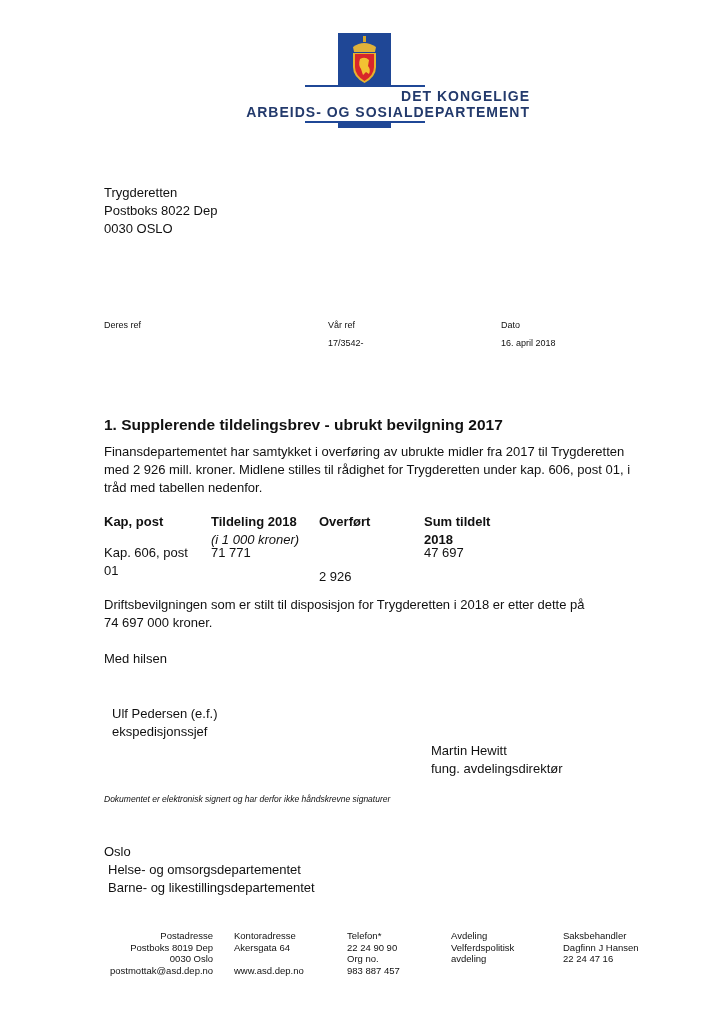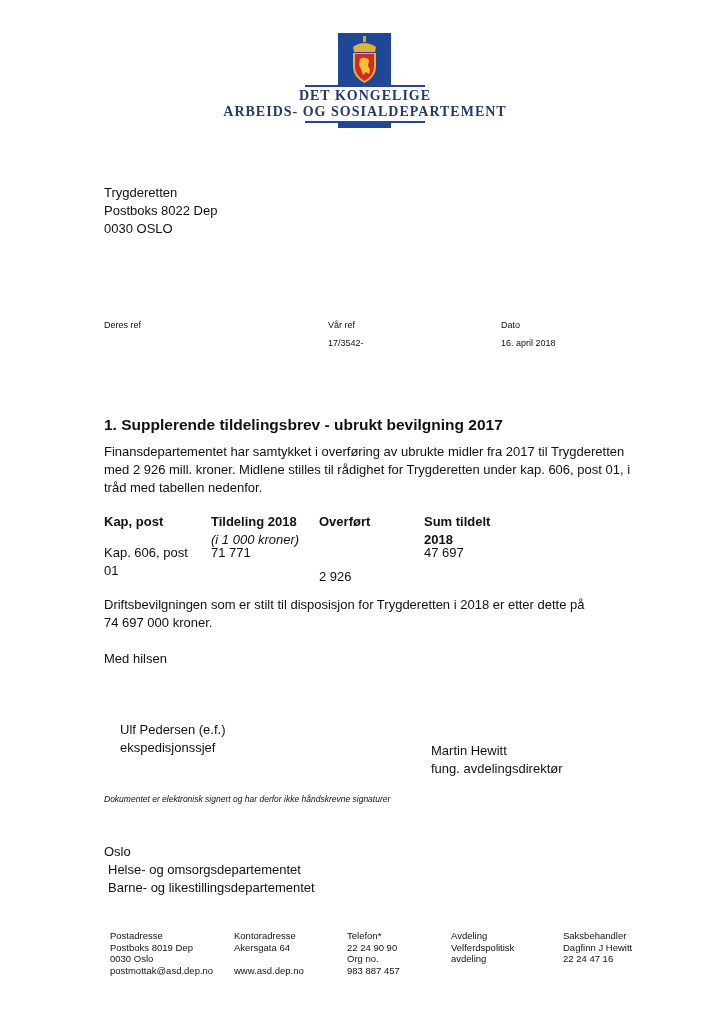--- a/index.html
+++ b/index.html
@@ -2,21 +2,21 @@
 <html><head>
 <meta charset="utf-8">
 <style>
   html, body { margin:0; padding:0; background:#ffffff; }
   body { width:725px; height:1024px; position:relative; overflow:hidden; color:#111; font-family:"Liberation Sans", sans-serif; }
   .abs { position:absolute; }
   .logo-box { left:338px; top:33px; width:53px; height:53px; background:#1f4796; }
   .logo-line-top { left:305px; top:85px; width:120px; height:2px; background:#1f4796; }
   .logo-line-bot { left:305px; top:121px; width:120px; height:2px; background:#1f4796; }
   .logo-stub { left:338px; top:123px; width:53px; height:5px; background:#1f4796; }
-  .logo-text { left:200px; width:330px; text-align:center; font-family:Liberation Serif, serif; font-weight:bold; color:#233a6c; letter-spacing:1px; }
+  .logo-text { left:200px; width:330px; text-align:right; font-family:Liberation Sans, sans-serif; font-weight:bold; color:#233a6c; letter-spacing:1px; }
   .t1 { top:88px; font-size:14px; }
   .t2 { top:104px; font-size:14px; }
   .body-text { font-size:13px; line-height:18px; }
   .small { font-size:9px; line-height:18px; }
   .footer { font-size:9.5px; line-height:11.5px; }
   .heading { font-size:15.5px; font-weight:bold; }
 </style>
 </head>
 <body>
 
@@ -74,38 +74,38 @@
 <div class="abs body-text" style="left:319px; top:568px;text-align:right;">2 926</div>
 <div class="abs body-text" style="left:424px; top:544px;">47 697</div>
 
 <div class="abs body-text" style="left:104px; top:596px;">
   <div>Driftsbevilgningen som er stilt til disposisjon for Trygderetten i 2018 er etter dette på</div>
   <div>74 697 000 kroner.</div>
 </div>
 
 <div class="abs body-text" style="left:104px; top:650px;">Med hilsen</div>
 
-<div class="abs body-text" style="left:120px; top:705px;margin-top:16px;">
+<div class="abs body-text" style="left:112px; top:705px;">
   <div>Ulf Pedersen (e.f.)</div>
   <div>ekspedisjonssjef</div>
 </div>
 <div class="abs body-text" style="left:431px; top:742px;">
   <div>Martin Hewitt</div>
   <div>fung. avdelingsdirektør</div>
 </div>
 
 <div class="abs" style="left:104px; top:794px; font-size:8.5px; font-style:italic;">Dokumentet er elektronisk signert og har derfor ikke håndskrevne signaturer</div>
 
 <div class="abs body-text" style="left:104px; top:843px;">
   <div>Oslo</div>
   <div style="padding-left:4px;">Helse- og omsorgsdepartementet</div>
   <div style="padding-left:4px;">Barne- og likestillingsdepartementet</div>
 </div>
 
-<div class="abs footer" style="left:110px; top:930px;">
+<div class="abs footer" style="left:110px; top:930px;text-align:right;">
   <div>Postadresse</div>
   <div>Postboks 8019 Dep</div>
   <div>0030 Oslo</div>
   <div>postmottak@asd.dep.no</div>
 </div>
 <div class="abs footer" style="left:234px; top:930px;">
   <div>Kontoradresse</div>
   <div>Akersgata 64</div>
   <div style="height:11.5px;"></div>
   <div>www.asd.dep.no</div>
@@ -116,15 +116,15 @@
   <div>Org no.</div>
   <div>983 887 457</div>
 </div>
 <div class="abs footer" style="left:451px; top:930px;">
   <div>Avdeling</div>
   <div>Velferdspolitisk</div>
   <div>avdeling</div>
 </div>
 <div class="abs footer" style="left:563px; top:930px;">
   <div>Saksbehandler</div>
-  <div>Dagfinn J Hewitt</div>
+  <div>Dagfinn J Hansen</div>
   <div>22 24 47 16</div>
 </div>
 
 </body></html>

